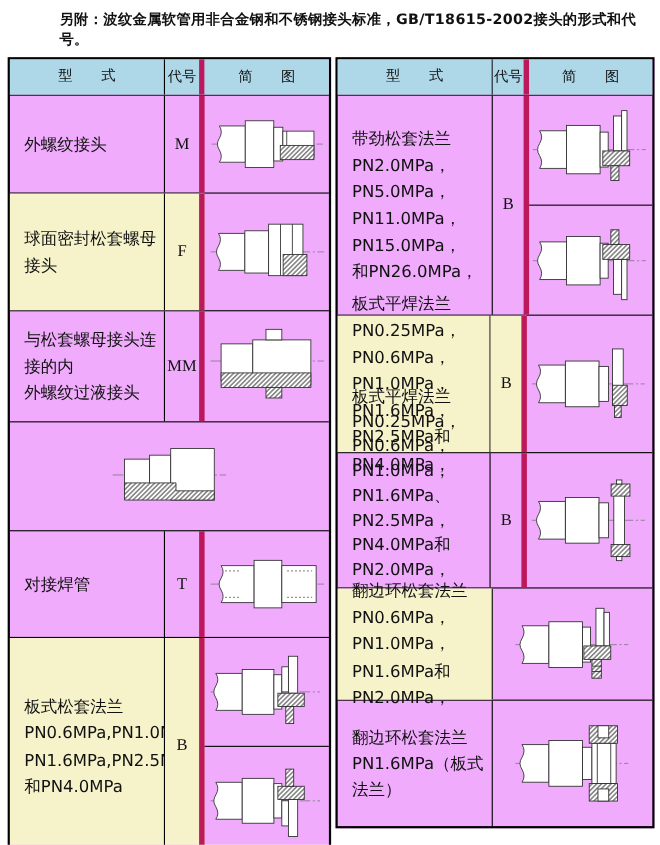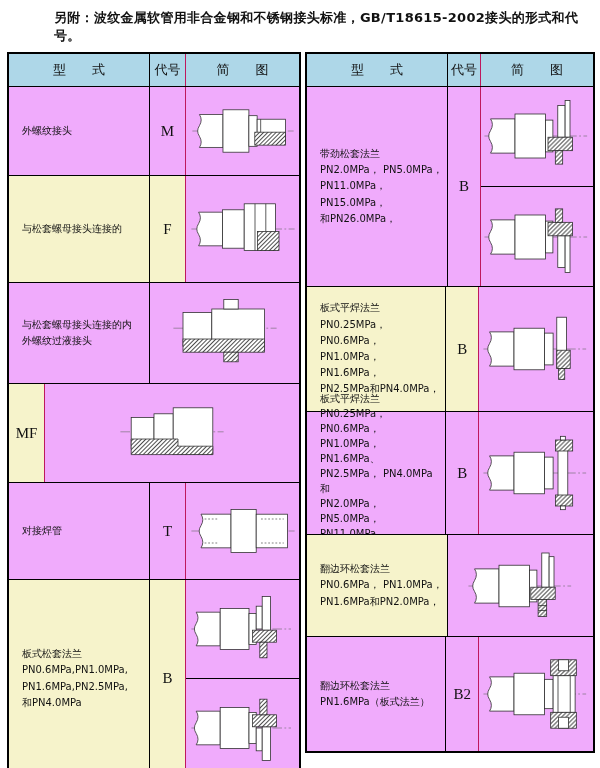--- a/index.html
+++ b/index.html
@@ -5,24 +5,24 @@
   html,body{margin:0;padding:0;background:#fff;}
   body{width:600px;height:768px;font-family:"DejaVu Sans","Liberation Sans",sans-serif;color:#111;overflow:hidden;}
   .title{font-size:13px;font-weight:bold;padding:9px 6px 7px 6px;letter-spacing:.3px;margin-left:48px;}
   .tables{display:flex;margin-left:7px;align-items:flex-start;}
   .tbl{border:2px solid #000;background:#f0abfc;}
   .tbl.left{width:290px;margin-right:4px;}
   .tbl.right{width:286px;}
   .row{display:flex;border-bottom:1px solid #000;box-sizing:border-box;}
   .row:last-child{border-bottom:none;justify-content:flex-end;}
   .cell{box-sizing:border-box;display:flex;align-items:center;}
-  .type{border-right:1px solid #000;padding:2px 4px 2px 13px;font-size:10px;line-height:1.62;white-space:pre-line;}
+  .type{border-right:1px solid #000;padding:2px 4px 2px 13px;font-size:15px;line-height:1.62;white-space:pre-line;}
   .tbl.left .type{width:141px;}
   .tbl.right .type{width:141px;}
-  .code{border-right:1px solid #be185d;justify-content:center;font-family:"Liberation Serif","DejaVu Serif",serif;font-size:15px;}
+  .code{border-right:5px solid #be185d;justify-content:center;font-family:"Liberation Serif","DejaVu Serif",serif;font-size:15px;}
   .tbl.left .code{width:36px;}
   .tbl.right .code{width:33px;}
   .diag{flex:1;flex-direction:column;justify-content:center;align-items:center;padding:2px;}
   .head .cell{justify-content:center;padding:0;background:#aed7e8;font-size:13px;font-family:"DejaVu Sans","Liberation Sans",sans-serif;white-space:pre;}
   .hl{background:#f6f3cb;}
   .half{width:100%;display:flex;align-items:center;justify-content:center;box-sizing:border-box;flex:1;}
   .half.first{border-bottom:1px solid #000;}
   .diag.split{padding:0;align-items:stretch;}
   svg.dg{display:block;}
   svg.dg rect,svg.dg path,svg.dg polygon{fill:#fff;stroke:#2e2e2e;stroke-width:1.3;}
@@ -65,52 +65,52 @@
           <rect x="56" y="24" width="44" height="72"></rect>
           <rect x="100" y="34" width="14" height="52"></rect>
           <rect x="114" y="40" width="48" height="40"></rect>
           <line x1="120" y1="40" x2="120" y2="80"></line>
           <rect class="hpf" x="110" y="62" width="52" height="22"></rect>
         </svg>
       </div>
     </div>
 
     <div class="row" style="height:107px">
-      <div class="cell type hl">与松套螺母接头连接的</div>
+      <div class="cell type hl">球面密封松套螺母接头</div>
       <div class="cell code hl">F</div>
       <div class="cell diag">
         <svg class="dg" width="108" height="82" viewBox="0 0 180 120">
           <line class="cl" x1="4" y1="60" x2="176" y2="60" stroke-dasharray="16 4 3 4"></line>
           <path d="M16,32 h40 v56 h-40 q6,-9 0,-19 q-6,-9 0,-18 q6,-10 0,-19 z"></path>
           <rect x="56" y="28" width="36" height="64"></rect>
           <rect x="92" y="18" width="52" height="78"></rect>
           <line x1="110" y1="18" x2="110" y2="96"></line>
           <line x1="128" y1="18" x2="128" y2="96"></line>
           <rect class="hpf" x="114" y="64" width="36" height="32"></rect>
         </svg>
       </div>
     </div>
 
     <div class="row" style="height:101px">
       <div class="cell type">与松套螺母接头连接的内
 外螺纹过液接头</div>
+      <div class="cell code">MM</div>
       <div class="cell diag">
         <svg class="dg" width="108" height="80" viewBox="0 0 180 120">
           <line class="cl" x1="4" y1="52" x2="176" y2="52" stroke-dasharray="16 4 3 4"></line>
           <rect x="20" y="26" width="48" height="56"></rect>
           <rect x="68" y="20" width="88" height="68"></rect>
           <rect x="88" y="4" width="24" height="16"></rect>
           <rect class="hpf" x="20" y="70" width="136" height="22"></rect>
           <rect class="hpf" x="88" y="92" width="24" height="16"></rect>
         </svg>
       </div>
     </div>
 
     <div class="row" style="height:99px">
-      <div class="cell code hl">MF</div>
       <div class="cell diag">
         <svg class="dg" width="108" height="80" viewBox="0 0 180 120">
           <line class="cl" x1="4" y1="58" x2="176" y2="58" stroke-dasharray="16 4 3 4"></line>
           <rect x="22" y="34" width="38" height="52"></rect>
           <rect x="60" y="28" width="32" height="64"></rect>
           <rect x="92" y="18" width="66" height="78"></rect>
           <polygon class="hpf" points="22,70 100,70 100,82 158,82 158,96 22,96"></polygon>
         </svg>
       </div>
     </div>
@@ -268,21 +268,20 @@
           <rect class="hpf" x="118" y="82" width="14" height="28"></rect>
           <line x1="118" y1="92" x2="132" y2="92"></line>
           <line x1="118" y1="100" x2="132" y2="100"></line>
         </svg>
       </div>
     </div>
 
     <div class="row" style="height:114px">
       <div class="cell type">翻边环松套法兰
 PN1.6MPa（板式法兰）</div>
-      <div class="cell code">B2</div>
       <div class="cell diag">
         <svg class="dg" width="110" height="90" viewBox="0 0 180 120">
           <line class="cl" x1="4" y1="60" x2="172" y2="60" stroke-dasharray="16 4 3 4"></line>
           <path d="M14,32 h40 v56 h-40 q6,-9 0,-19 q-6,-9 0,-18 q6,-10 0,-19 z"></path>
           <rect x="54" y="26" width="50" height="68"></rect>
           <rect x="104" y="36" width="14" height="48"></rect>
           <rect x="118" y="30" width="36" height="60"></rect>
           <line x1="126" y1="30" x2="126" y2="90"></line>
           <line x1="146" y1="30" x2="146" y2="90"></line>
           <rect class="hpf" x="114" y="4" width="42" height="26"></rect>

